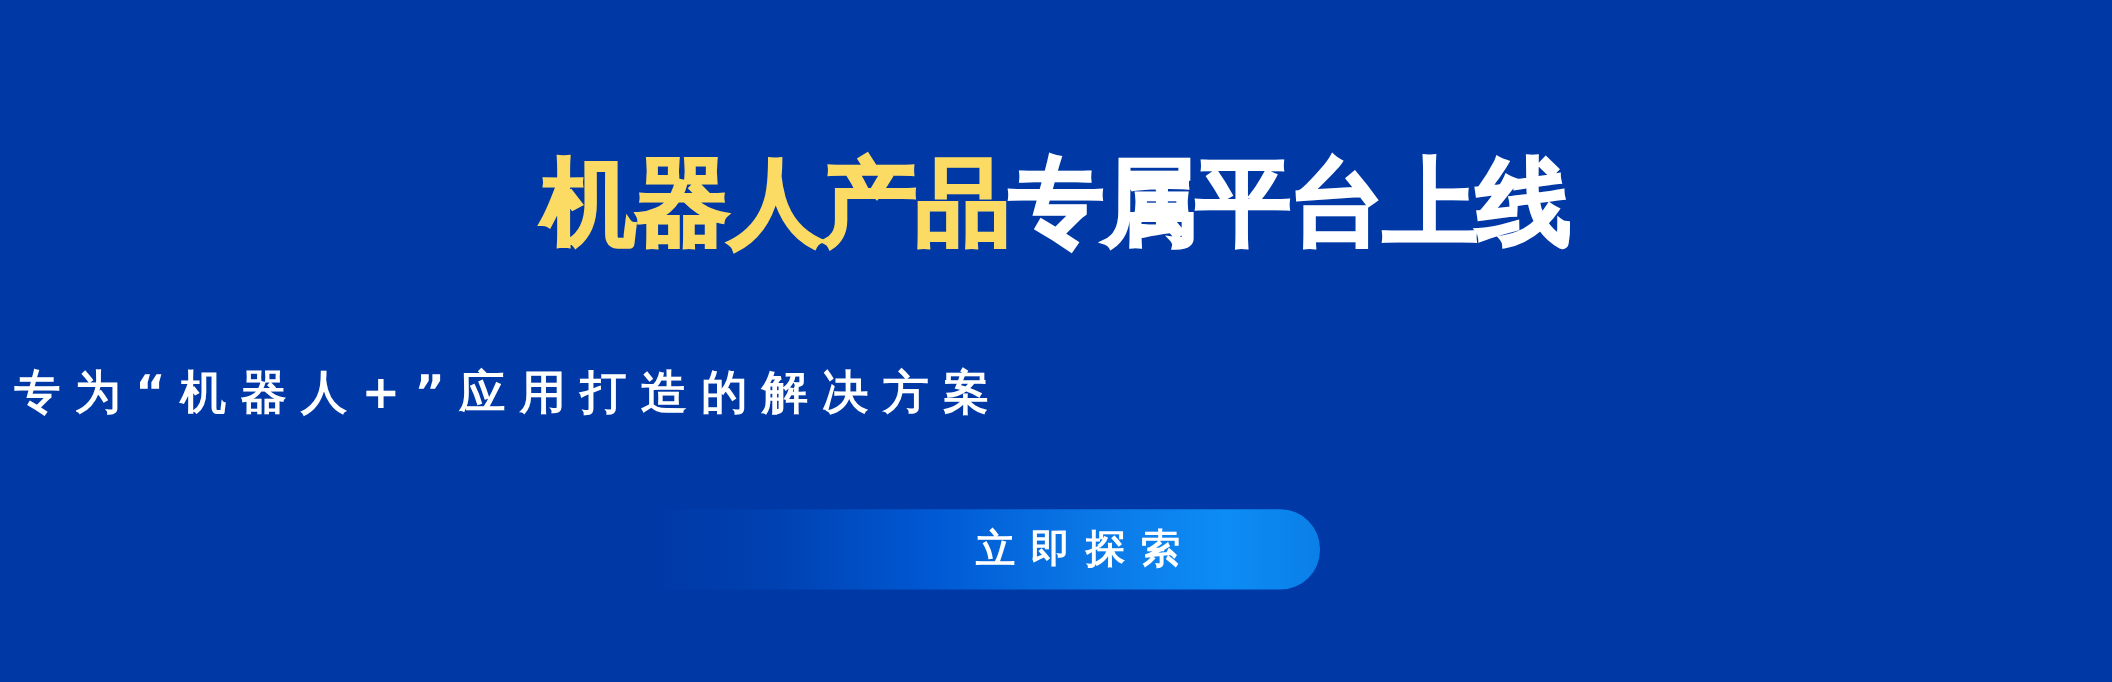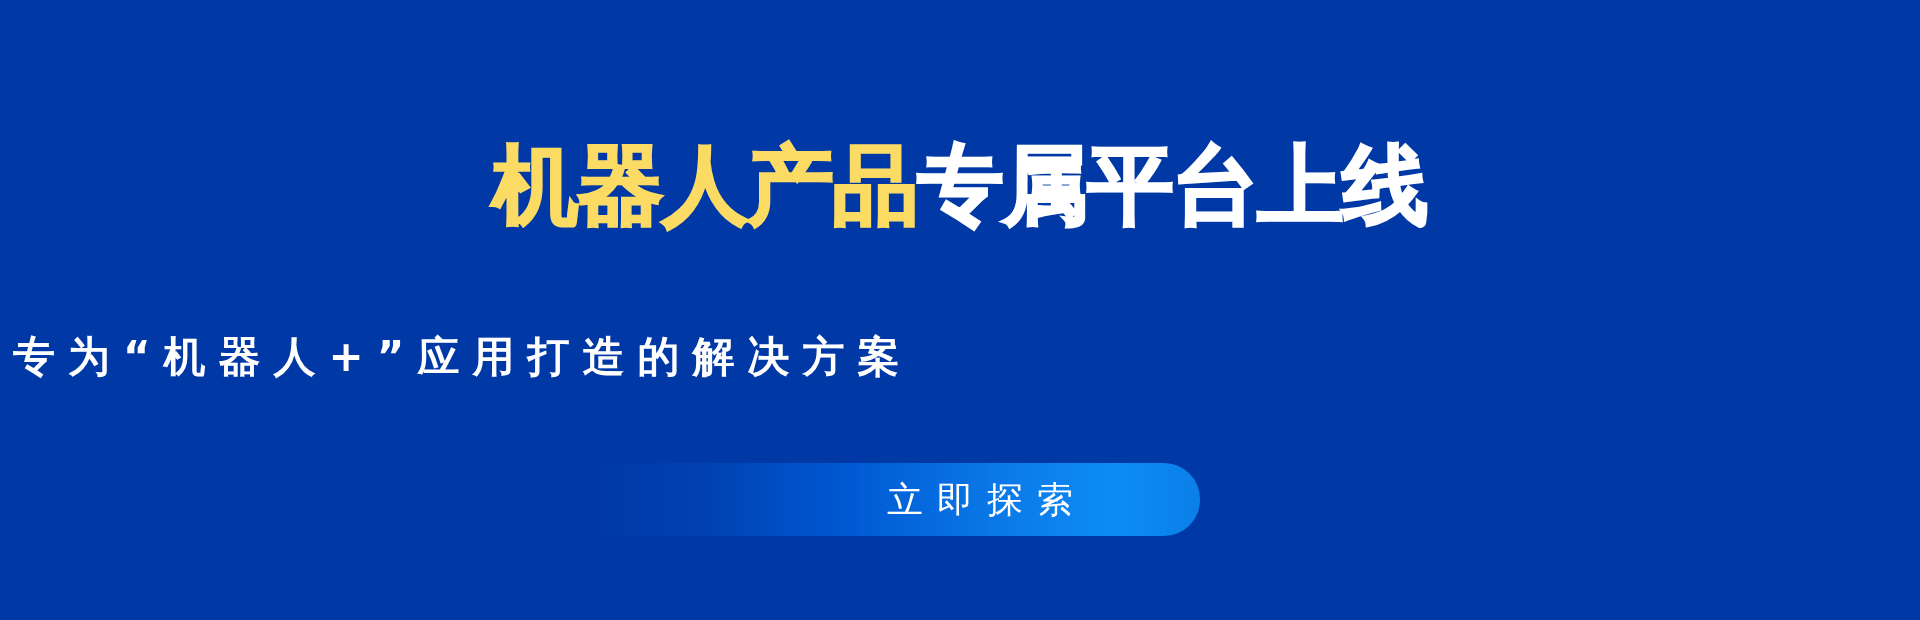--- a/index.html
+++ b/index.html
@@ -83,21 +83,21 @@
     background:linear-gradient(
         to right,
         rgba(0,57,166,0) 0%,
         rgba(0,70,185,0.55) 18%,
         rgba(0,92,216,0.9) 42%,
         #0b7ae8 68%,
         #0d8cf5 86%,
         #0b7fe8 100%);
     color:#ffffff;
     font-size:36px;
-    font-weight:normal;
+    font-weight:bold;
     letter-spacing:14px;
     text-indent:14px;
     text-align:center;
     font-family:"DejaVu Sans", "Liberation Sans", sans-serif;
     padding:0 0 0 170px;
     line-height:73px;
     white-space:nowrap;
   }
 </style>
 </head>

